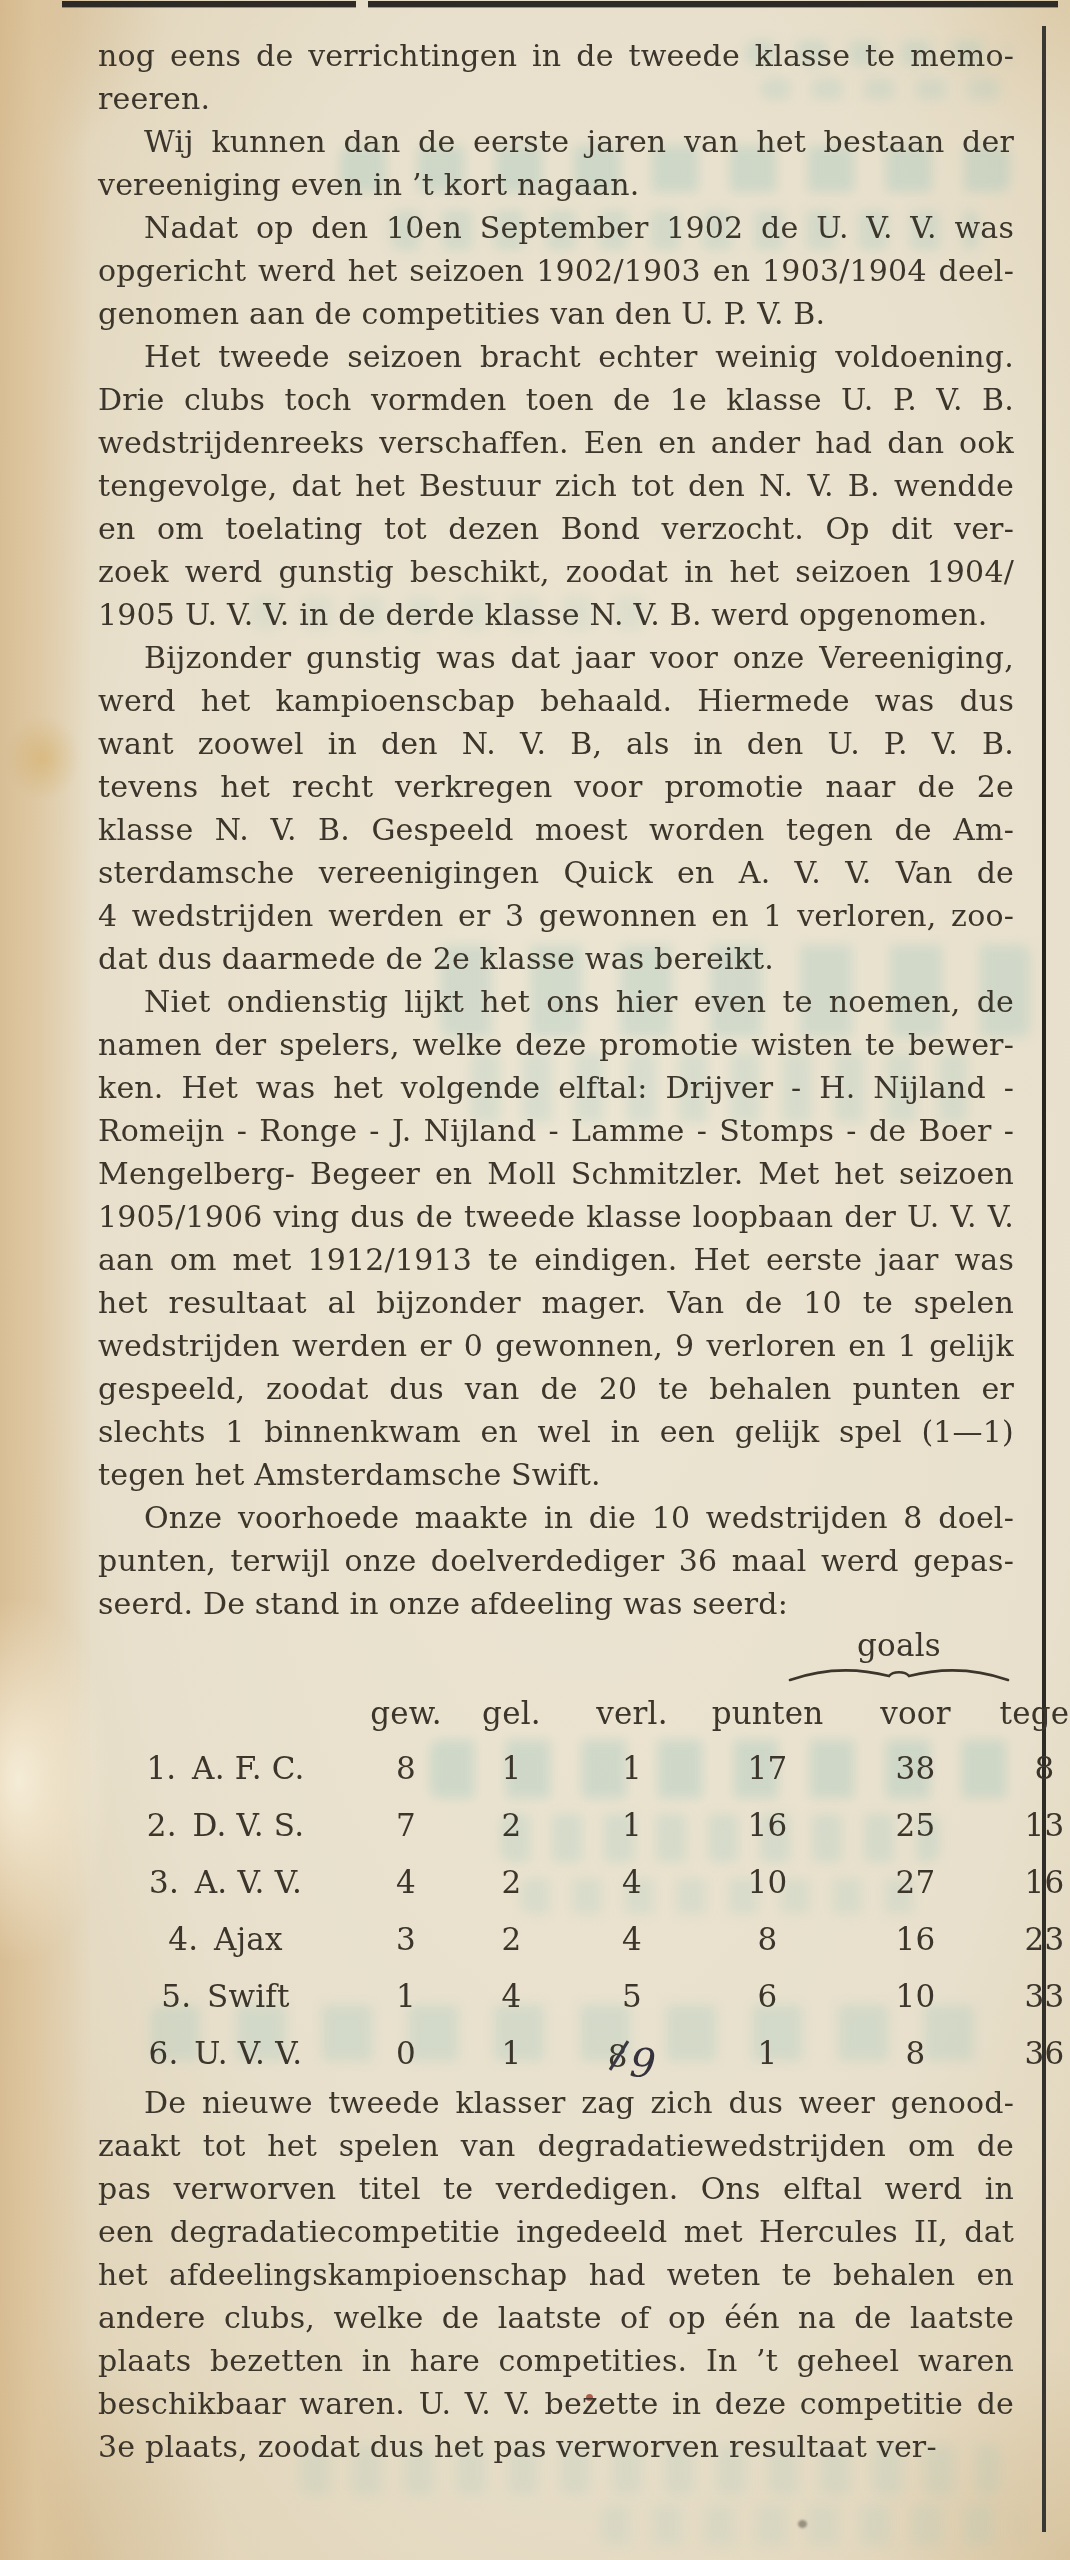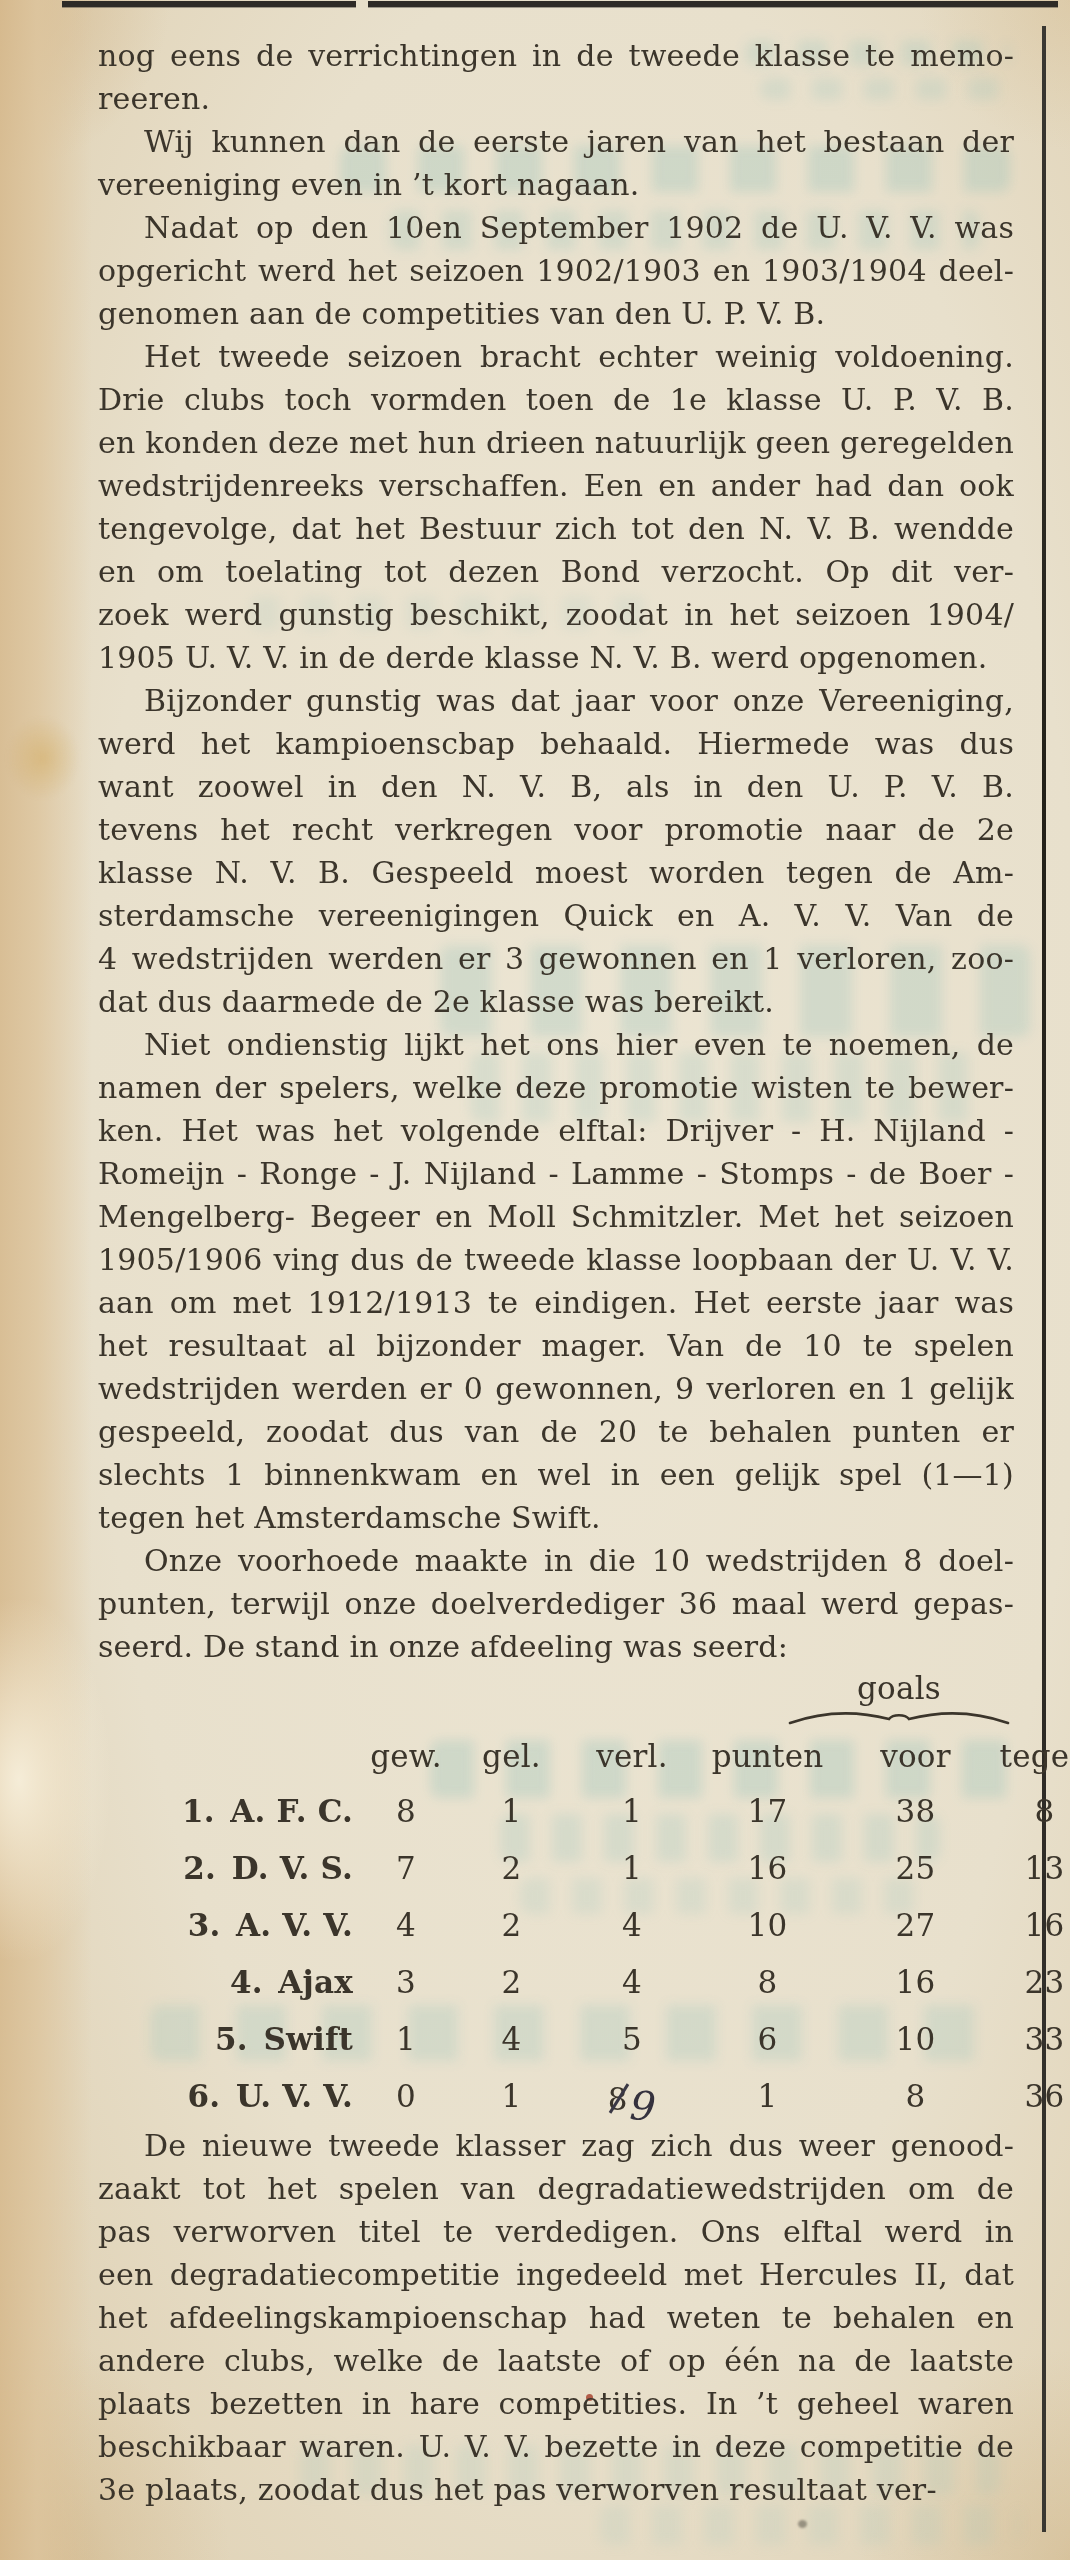--- a/index.html
+++ b/index.html
@@ -87,21 +87,21 @@
   .goals-brace{position:absolute;left:688px;top:42px;width:226px;height:16px;}
   .thead,.trow{
     display:grid;
     grid-template-columns:255px 80px 105px 110px 135px 135px 97px;
     align-items:center;
     gap:13px;
   }
   .thead{height:52px;}
   .trow{height:57px;}
   .thead .c,.trow .c{text-align:center;}
-  .thead .club,.trow .club{text-align:right;font-weight:bold;}
+  .thead .club,.trow .club{text-align:center;}
   .struck{position:relative;display:inline-block;}
   .struck::after{
     content:"";position:absolute;left:-6px;top:46%;width:34px;
     border-top:3px solid #3a3845;transform:rotate(-58deg);
   }
   .hand{
     display:inline-block;font-style:italic;font-size:40px;color:#35323e;
     transform:rotate(5deg) translateY(10px);margin-left:3px;
     position:relative;z-index:2;
   }
@@ -146,21 +146,20 @@
           <div class="line lastline">vereeniging even in ’t kort nagaan.</div>
         </div>
         <div class="para indent">
           <div class="line">Nadat op den 10en September 1902 de U. V. V. was</div>
           <div class="line">opgericht werd het seizoen 1902/1903 en 1903/1904 deel-</div>
           <div class="line lastline">genomen aan de competities van den U. P. V. B.</div>
         </div>
         <div class="para indent">
           <div class="line">Het tweede seizoen bracht echter weinig voldoening.</div>
           <div class="line">Drie clubs toch vormden toen de 1e klasse U. P. V. B.</div>
-          <div class="line">en konden deze met hun drieen natuurlijk geen geregelden</div>
           <div class="line">wedstrijdenreeks verschaffen. Een en ander had dan ook</div>
           <div class="line">tengevolge, dat het Bestuur zich tot den N. V. B. wendde</div>
           <div class="line">en om toelating tot dezen Bond verzocht.  Op dit ver-</div>
           <div class="line">zoek werd gunstig beschikt, zoodat in het seizoen 1904/</div>
           <div class="line lastline">1905 U. V. V. in de derde klasse N. V. B. werd opgenomen.</div>
         </div>
         <div class="para indent">
           <div class="line">Bijzonder gunstig was dat jaar voor onze Vereeniging,</div>
           <div class="line">werd het kampioenscbap behaald.  Hiermede was dus</div>
           <div class="line">want zoowel in den N. V. B, als in den U. P. V. B.</div>

